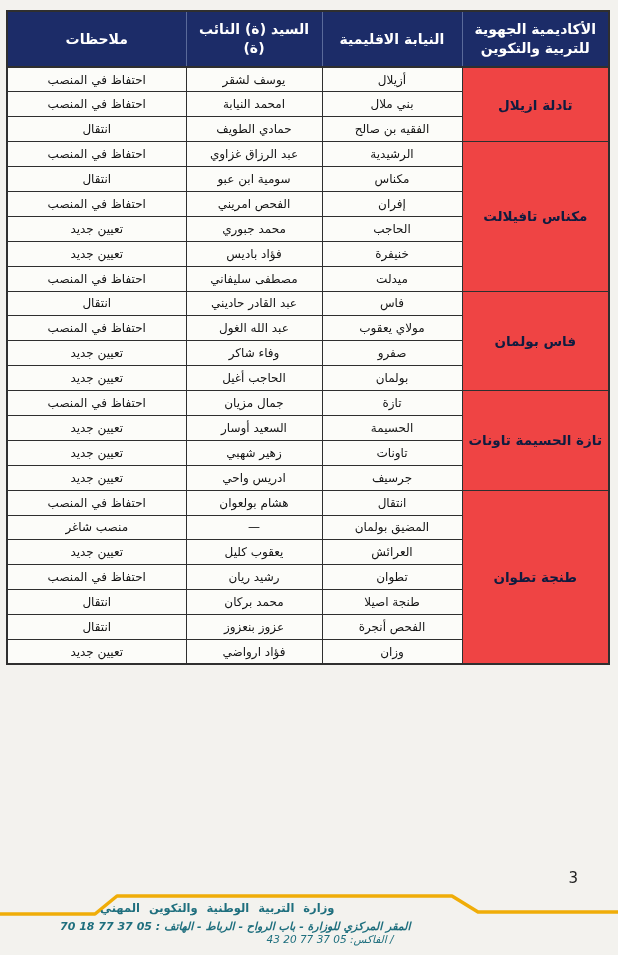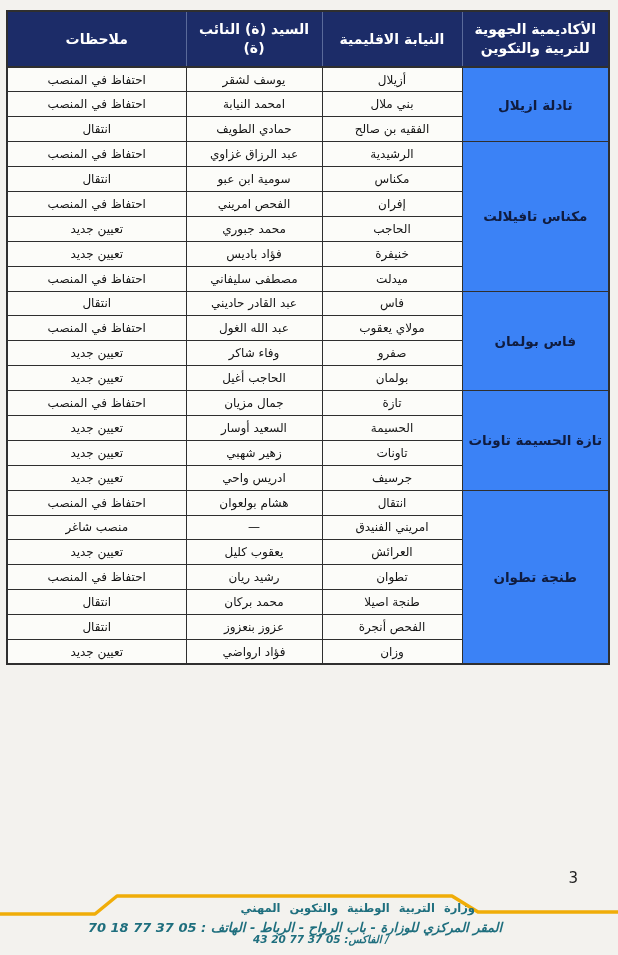--- a/index.html
+++ b/index.html
@@ -47,21 +47,21 @@
     height: 24.9px;
     font-size: 12px;
     color: #141414;
     text-align: center;
     vertical-align: middle;
     padding: 0 4px;
     white-space: nowrap;
     overflow: hidden;
   }
   table.main td.academy-cell {
-    background: #3b82f6;
+    background: #ef4444;
     color: #101c3f;
     font-weight: bold;
     font-size: 13.5px;
     white-space: normal;
     border: 1px solid #2f2f2f;
   }
   
   .page-number {
     position: absolute;
     top: 869px; right: 40px;
@@ -70,42 +70,42 @@
     direction: ltr;
   }
   .ribbon-svg {
     position: absolute;
     top: 889px; left: 0;
     width: 618px; height: 34px;
   }
   .footer-ministry {
     position: absolute;
     top: 901px; left: 100px; width: 375px;
-    text-align: right;
+    text-align: left;
     font-size: 11.5px;
     font-weight: 600;
     color: #1f6f7e;
     word-spacing: 5px;
   }
   .footer-address {
     position: absolute;
     top: 920px; left: 60px; width: 470px;
-    text-align: center;
-    font-size: 13px;
+    text-align: left;
+    font-size: 11px;
     font-style: italic;
     font-weight: 600;
     color: #1f6f7e;
   }
   .footer-fax {
     position: absolute;
-    top: 933px; left: 236px; width: 170px;
+    top: 933px; left: 245px; width: 170px;
     text-align: center;
     font-size: 10.5px;
     font-style: italic;
-    font-weight: 700;
+    font-weight: 400;
     color: #1f6f7e;
     direction: rtl;
   }
 </style>
 </head>
 <body>
 
 <div class="page">
 
   <table class="main">
@@ -213,21 +213,21 @@
           <td>ادريس واحي</td>
           <td>تعيين جديد</td>
         </tr>
         <tr>
           <td class="academy-cell" rowspan="7">طنجة تطوان</td>
           <td>انتقال</td>
           <td>هشام بولعوان</td>
           <td>احتفاظ في المنصب</td>
         </tr>
         <tr>
-          <td>امريني الفنيدق</td>
+          <td>المضيق بولمان</td>
           <td>—</td>
           <td>منصب شاغر</td>
         </tr>
         <tr>
           <td>العرائش</td>
           <td>يعقوب كليل</td>
           <td>تعيين جديد</td>
         </tr>
         <tr>
           <td>تطوان</td>

